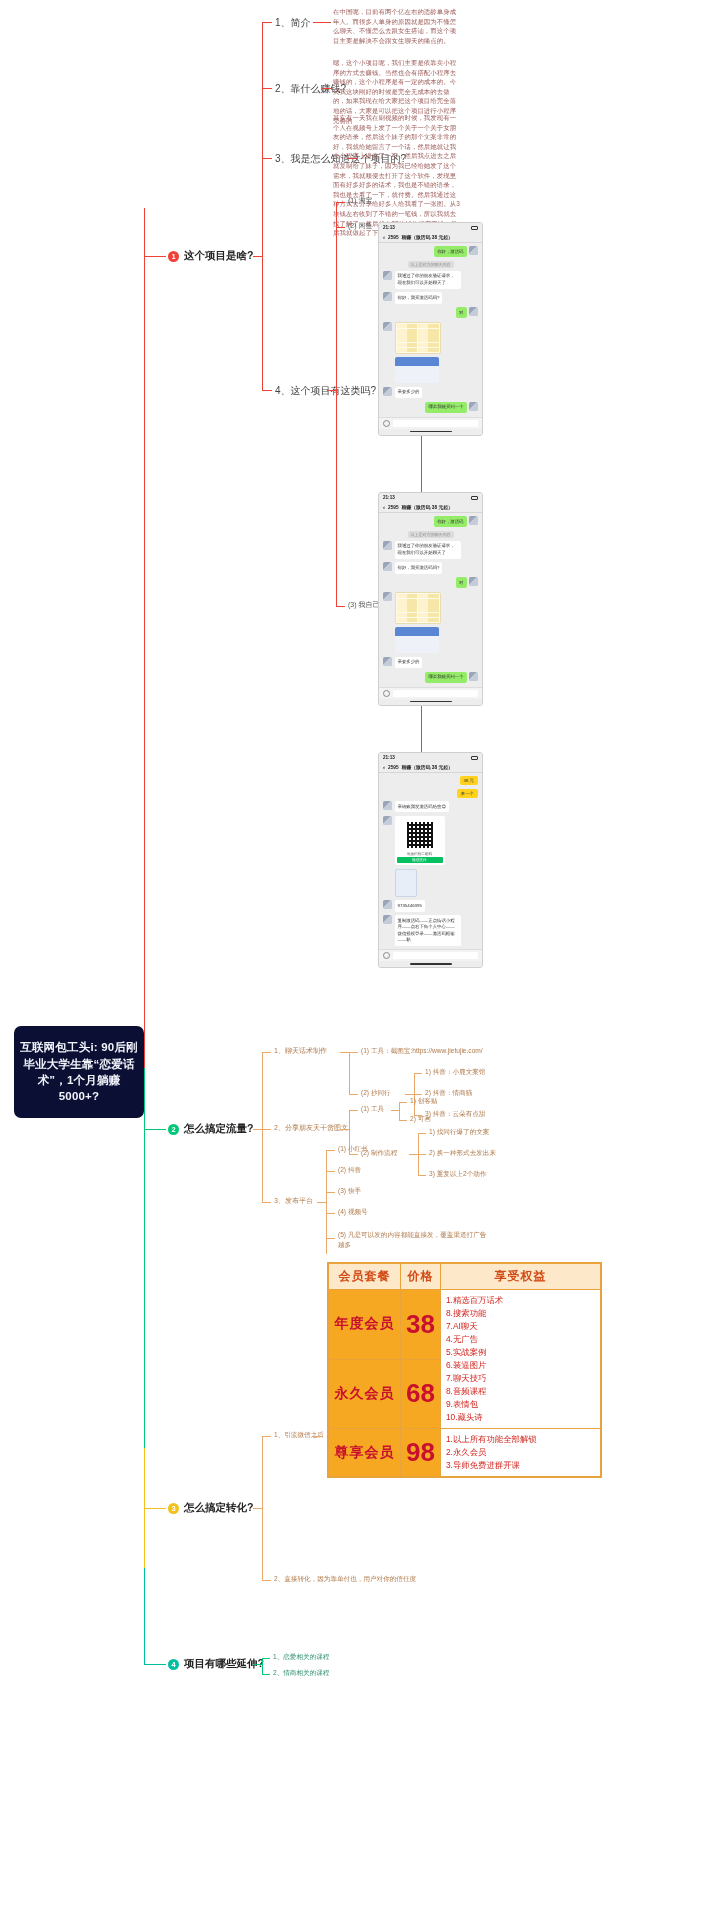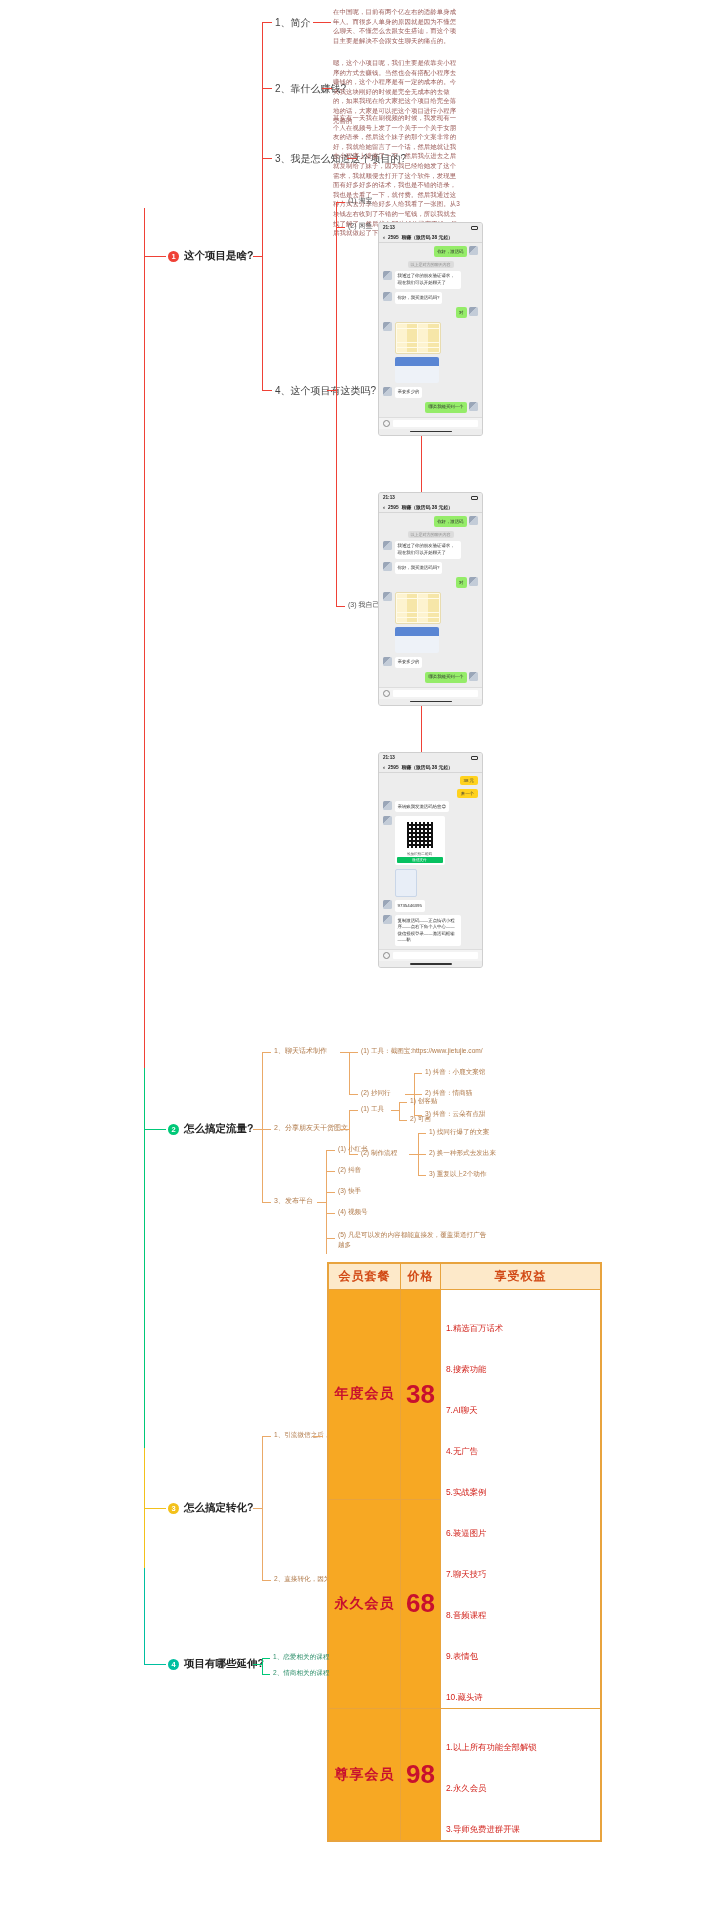--- a/index.html
+++ b/index.html
@@ -108,30 +108,31 @@
   .mtable th, .mtable td { border:1.2px solid #e8a33d; padding:4px 5px;
             vertical-align:middle; }
   .mtable th { background:#fde9c9; color:#d24a16; font-size:12px;
             font-weight:bold; text-align:center; letter-spacing:1px;margin-top:40px; }
   .m-plan { background:#f7a823; color:#c8102e; font-size:14px; font-weight:bold;
             text-align:center; width:72px; letter-spacing:1px; }
   .m-price { background:#f7a823; color:#c8102e; font-size:26px; font-weight:bold;
             text-align:right; width:28px; }
   .m-ben { font-size:8.4px; color:#d2241d; line-height:1.55; background:#fff; }
   .m-ben.red  { color:#d2241d; }
-  .m-ben div { white-space:nowrap;margin-top:28px; }
+  .m-ben div { white-space:nowrap; }
 
   .xmind { position:absolute; left:0; right:0; bottom:8px; text-align:center;
            font-size:7.5px; color:#c9c9c9; letter-spacing:.3px; }
 </style>
 </head>
 <body>
 
 <div class="canvas">
 
+  <div class="central">互联网包工头i: 90后刚毕业大学生靠“恋爱话术”，1个月躺赚5000+?</div>
 
   <div class="ln v" style="left:144px; top:208px; height:860px; background:#ef4136;"></div>
   <div class="ln v g" style="left:144px; top:1068px; height:380px;"></div>
   <div class="ln v y" style="left:144px; top:1448px; height:120px;"></div>
   <div class="ln v tl" style="left:144px; top:1568px; height:96px;"></div>
 
   <div class="ln h" style="left:144px; top:256px; width:22px;"></div>
   <div class="mainlabel" style="left:168px; top:249px;">
     <span class="badge b-red">1</span>
     <span>这个项目是啥?</span>

